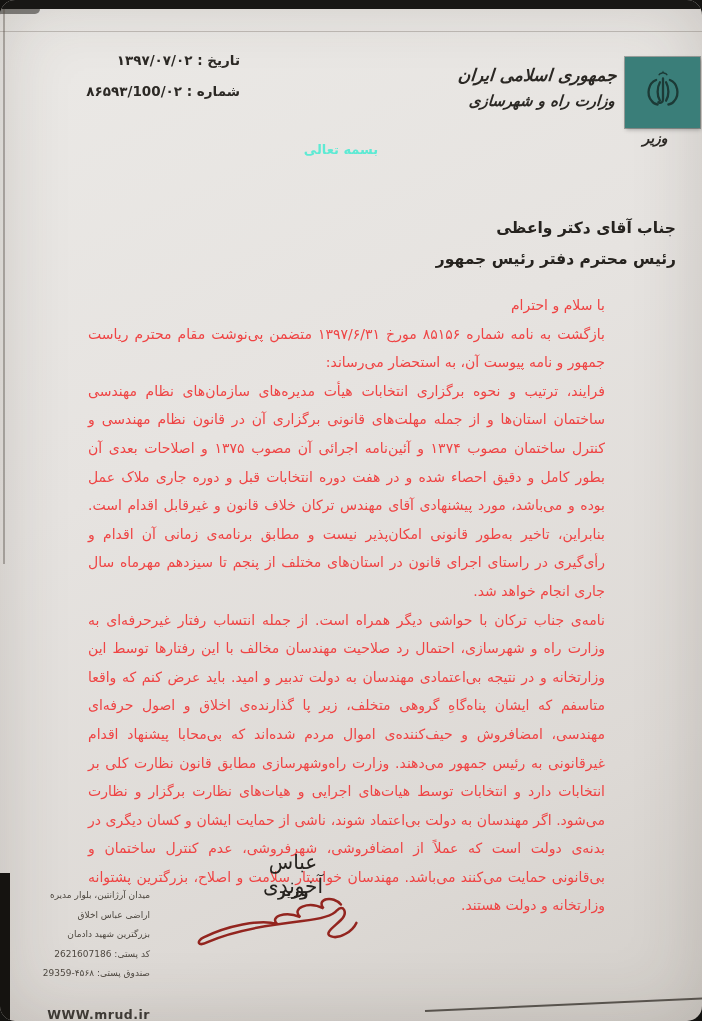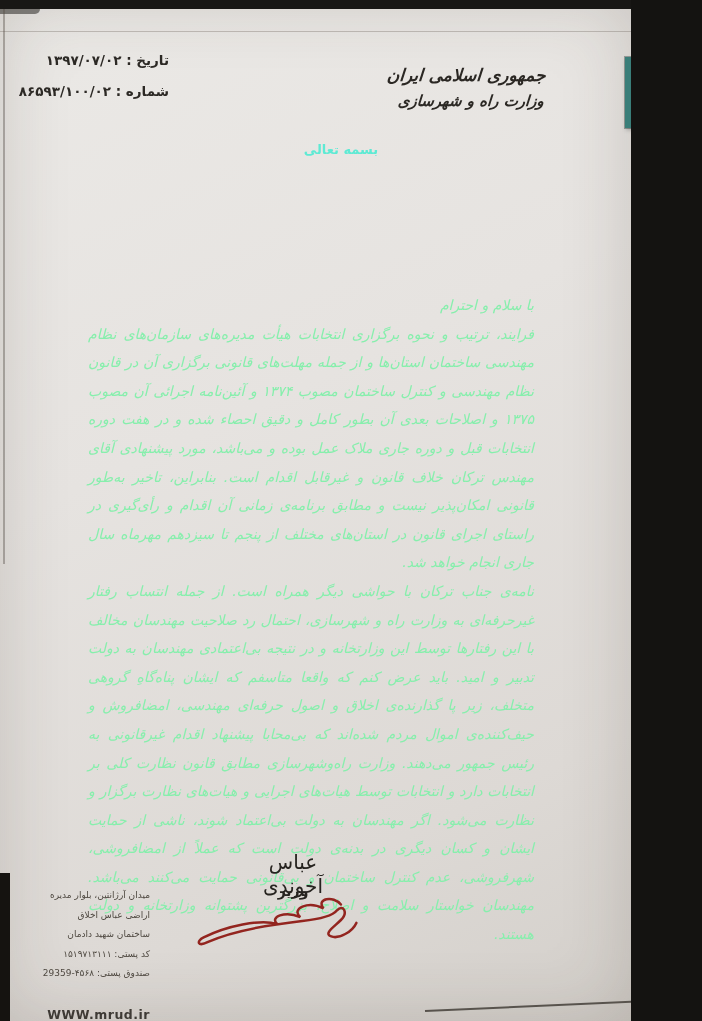--- a/index.html
+++ b/index.html
@@ -1,17 +1,17 @@
 <!DOCTYPE html>
 <html lang="fa"><head>
 <meta charset="utf-8">
 <style>
   html,body{margin:0;padding:0;background:#141311;}
-  .photo{position:relative;width:631px;height:1021px;overflow:hidden;
-         font-family:"DejaVu Sans",sans-serif;color:#34302b;}
+  .photo{position:relative;width:702px;height:1021px;overflow:hidden;
+         font-family:"DejaVu Sans",sans-serif;color:#34302b;border-radius:15px;}
   .paper{position:absolute;inset:0;
          background:linear-gradient(155deg,#ebe9e6 0%,#e6e3e0 40%,#ddd9d5 78%,#d3cfca 100%);
          box-shadow:inset 0 0 70px rgba(60,50,40,.18);}
   
   .edge-top{position:absolute;top:0;left:0;right:0;height:9px;background:#181715;}
   .edge-top-wedge{position:absolute;top:9px;left:0;width:40px;height:5px;background:#2a2825;opacity:.55;border-radius:0 0 6px 0;}
   .crease-top{position:absolute;top:31px;left:0;right:0;height:1px;background:rgba(125,118,110,.4);}
   .edge-left{position:absolute;left:3px;top:9px;width:2px;height:555px;background:rgba(85,78,70,.40);}
   .edge-bottom-left{position:absolute;left:0;bottom:0;width:10px;height:148px;background:#151310;}
   .edge-bottom-line{position:absolute;left:425px;top:1010px;width:287px;height:2px;background:#58534d;
@@ -29,21 +29,21 @@
   .org-block .l2{font-size:15px;line-height:25px;}
   .minister-hdr{position:absolute;left:631px;top:130px;width:48px;text-align:center;
                 font-style:italic;font-weight:bold;font-size:14px;color:#2b2824;}
   .bismillah{position:absolute;left:0;top:142px;width:682px;text-align:center;
              font-weight:bold;font-size:13px;color:#5eead4;}
   
   .recipient{position:absolute;right:26px;top:213px;direction:rtl;text-align:right;
              font-weight:bold;font-size:15.5px;line-height:31px;color:#26231f;}
   
   .body-text{position:absolute;right:97px;left:88px;top:291px;direction:rtl;
-             text-align:justify;font-size:14px;line-height:28.6px;color:#86efac;font-style:italic;}
+             text-align:justify;font-size:14px;line-height:28.6px;color:#ef4444;}
   .body-text p{margin:0;}
   .salutation{text-align:right;}
   
   .sig-name{position:absolute;left:237px;top:850px;width:112px;text-align:center;direction:rtl;
             font-weight:normal;font-size:20px;color:#26231f;}
   .sig-title{position:absolute;left:263px;top:883px;width:60px;text-align:center;direction:rtl;
              font-weight:bold;font-size:14px;color:#26231f;}
   .sig-scribble{position:absolute;left:188px;top:891px;width:184px;height:58px;}
   
   .footer{position:absolute;left:22px;top:886px;width:128px;direction:rtl;text-align:right;
@@ -59,21 +59,21 @@
 
   <div class="edge-top"></div>
   <div class="edge-top-wedge"></div>
   <div class="crease-top"></div>
   <div class="edge-left"></div>
   <div class="edge-bottom-left"></div>
   <div class="edge-bottom-line"></div>
 
   <div class="date-block">
     <div class="ln">تاریخ : ۱۳۹۷/۰۷/۰۲</div>
-    <div class="ln">شماره : ۸۶۵۹۳/۱۰۰/۰۲</div>
+    <div class="ln">شماره : ۸۶۵۹۳/100/۰۲</div>
   </div>
 
   <div class="emblem-box">
     <svg viewBox="0 0 60 60" width="46" height="52" aria-hidden="true">
       <g fill="none" stroke="#1c3a36" stroke-width="3" stroke-linecap="round">
         <path d="M21 13 C11 17 8 31 15 40 C17 43 20 45 23 45"></path>
         <path d="M39 13 C49 17 52 31 45 40 C43 43 40 45 37 45"></path>
         <path d="M26 16 C22 23 22 34 26 40"></path>
         <path d="M34 16 C38 23 38 34 34 40"></path>
         <path d="M30 11 L30 38 C30 42 27 44 24 42"></path>
@@ -83,34 +83,39 @@
   </div>
 
   <div class="org-block">
     <div class="l1">جمهوری اسلامی ایران</div>
     <div class="l2">وزارت راه و شهرسازی</div>
   </div>
   <div class="minister-hdr">وزیر</div>
 
   <div class="bismillah">بسمه تعالی</div>
 
+  <div class="recipient">
+    <div>جناب آقای دکتر واعظی</div>
+    <div>رئیس محترم دفتر رئیس جمهور</div>
+  </div>
 
   <div class="body-text">
     <p class="salutation">با سلام و احترام</p>
+    <p>بازگشت به نامه شماره ۸۵۱۵۶ مورخ ۱۳۹۷/۶/۳۱ متضمن پی‌نوشت مقام محترم ریاست جمهور و نامه پیوست آن، به استحضار می‌رساند:</p>
     <p>فرایند، ترتیب و نحوه برگزاری انتخابات هیأت مدیره‌های سازمان‌های نظام مهندسی ساختمان استان‌ها و از جمله مهلت‌های قانونی برگزاری آن در قانون نظام مهندسی و کنترل ساختمان مصوب ۱۳۷۴ و آئین‌نامه اجرائی آن مصوب ۱۳۷۵ و اصلاحات بعدی آن بطور کامل و دقیق احصاء شده و در هفت دوره انتخابات قبل و دوره جاری ملاک عمل بوده و می‌باشد، مورد پیشنهادی آقای مهندس ترکان خلاف قانون و غیرقابل اقدام است. بنابراین، تاخیر به‌طور قانونی امکان‌پذیر نیست و مطابق برنامه‌ی زمانی آن اقدام و رأی‌گیری در راستای اجرای قانون در استان‌های مختلف از پنجم تا سیزدهم مهرماه سال جاری انجام خواهد شد.</p>
     <p>نامه‌ی جناب ترکان با حواشی دیگر همراه است. از جمله انتساب رفتار غیرحرفه‌ای به وزارت راه و شهرسازی، احتمال رد صلاحیت مهندسان مخالف با این رفتارها توسط این وزارتخانه و در نتیجه بی‌اعتمادی مهندسان به دولت تدبیر و امید. باید عرض کنم که واقعا متاسفم که ایشان پناه‌گاهِ گروهی متخلف، زیر پا گذارنده‌ی اخلاق و اصول حرفه‌ای مهندسی، امضافروش و حیف‌کننده‌ی اموال مردم شده‌اند که بی‌محابا پیشنهاد اقدام غیرقانونی به رئیس جمهور می‌دهند. وزارت راه‌وشهرسازی مطابق قانون نظارت کلی بر انتخابات دارد و انتخابات توسط هیات‌های اجرایی و هیات‌های نظارت برگزار و نظارت می‌شود. اگر مهندسان به دولت بی‌اعتماد شوند، ناشی از حمایت ایشان و کسان دیگری در بدنه‌ی دولت است که عملاً از امضافروشی، شهرفروشی، عدم کنترل ساختمان و بی‌قانونی حمایت می‌کنند می‌باشد. مهندسان خواستار سلامت و اصلاح، بزرگترین پشتوانه وزارتخانه و دولت هستند.</p>
   </div>
 
   <div class="sig-name">عباس آخوندی</div>
   <div class="sig-title">وزیر</div>
   <svg class="sig-scribble" viewBox="0 0 190 60" aria-hidden="true">
     <path d="M158 14 C150 4 132 8 140 18 C124 10 106 18 116 27 C100 20 84 27 92 34 C74 29 40 36 16 48 C8 52 10 58 20 53 C48 40 92 34 118 31 C138 29 150 25 154 20 C160 13 166 22 158 30 C150 38 140 44 148 47 C156 50 170 42 174 33" stroke="#93251f" stroke-width="2.6" fill="none" stroke-linecap="round"></path>
   </svg>
 
   <div class="footer">
     <div>میدان آرژانتین، بلوار مدیره</div>
     <div>اراضی عباس اخلاق</div>
-    <div>ساختمان شهید دادمان</div>
-    <div>کد پستی: ۱۵۱۹۷۱۳۱۱۱</div>
+    <div>بزرگترین شهید دادمان</div>
+    <div>کد پستی: 2621607186</div>
     <div>صندوق پستی: ۴۵۶۸-29359</div>
     <div class="website">WWW.mrud.ir</div>
   </div>
 </div>
 
 </body></html>

